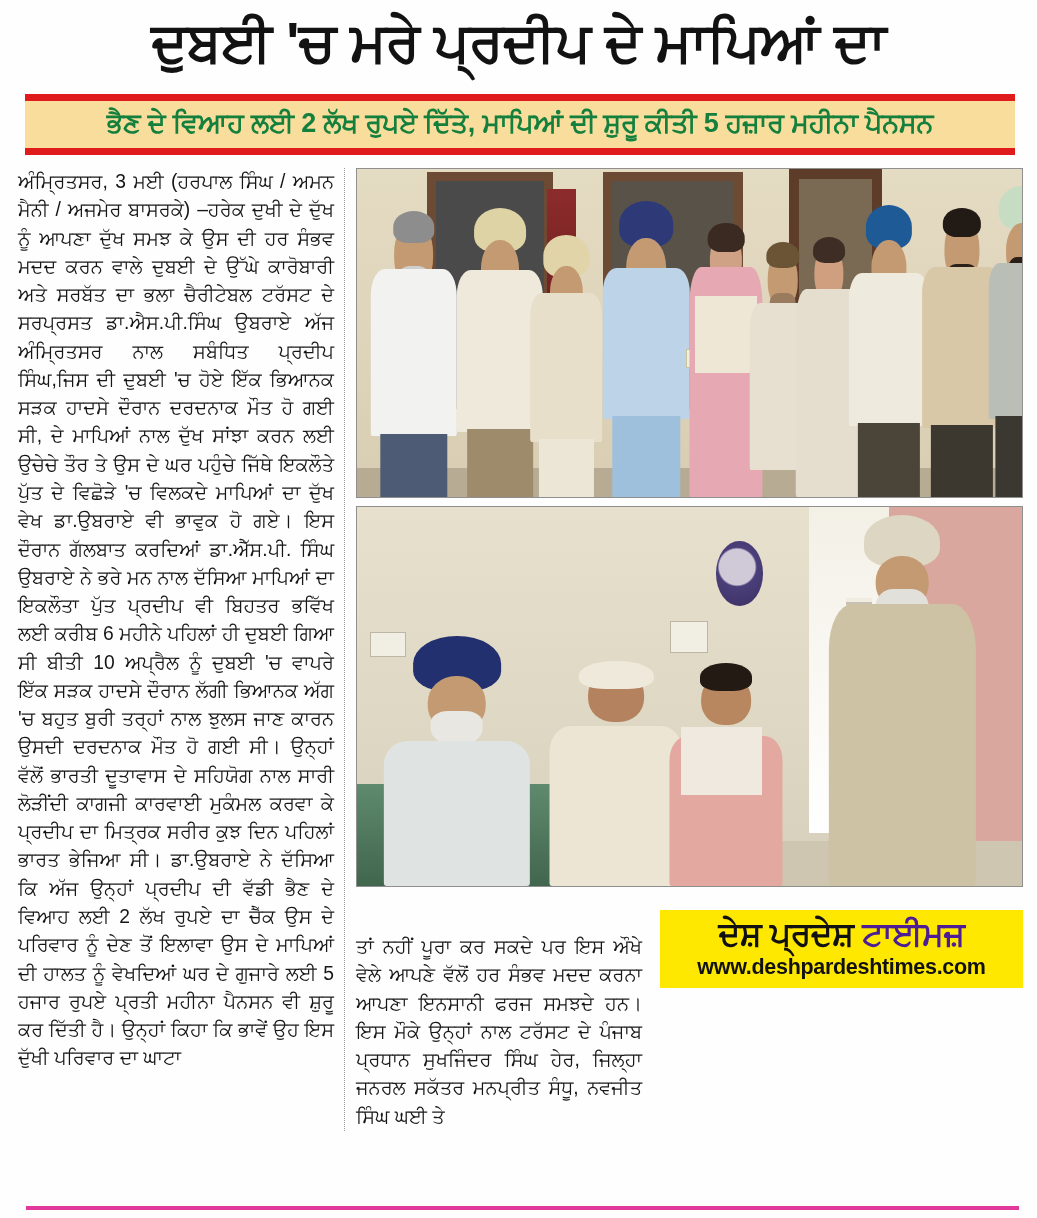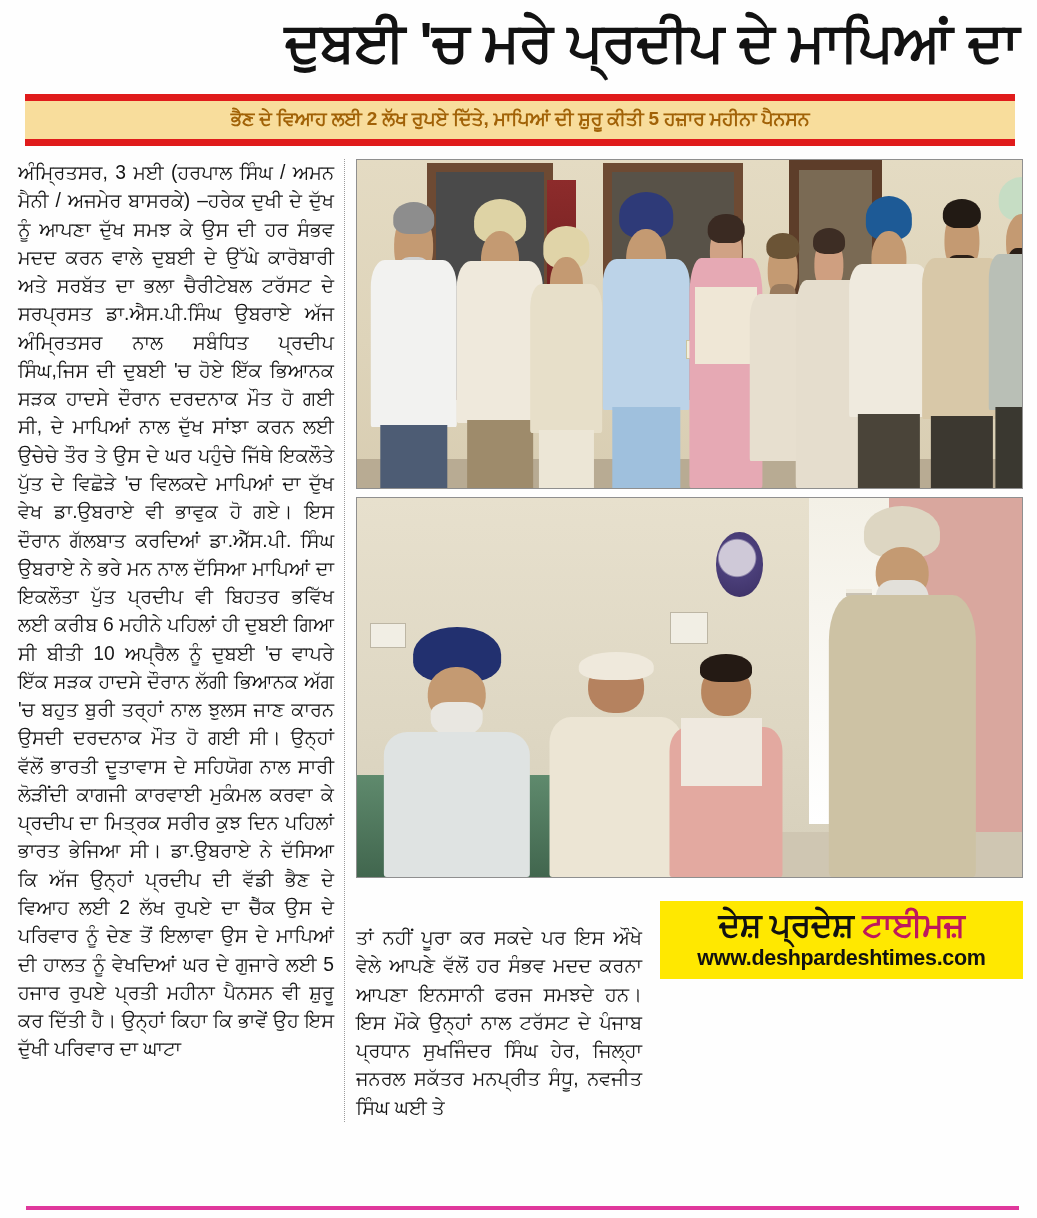--- a/index.html
+++ b/index.html
@@ -27,44 +27,43 @@
   .headline-block {
     padding: 14px 18px 2px 18px;
     text-align: center;
   }
   .headline-line {
     font-family: "Liberation Sans", "DejaVu Sans", sans-serif;
     font-weight: bold;
     color: #121212;
     letter-spacing: -0.5px;
     line-height: 1.02;
-    text-align: right;
   }
   .headline-line.l1 { font-size: 55px; margin-bottom: 6px; }
   .headline-line.l2 { font-size: 55px; }
 
   
   .subband-wrap {
     margin: 16px 22px 0 25px;
   }
   .subband-rule {
     height: 7px;
     background: #e01b1b;
     width: 100%;
   }
   .subband-rule.bottom { background: #e01b1b; }
   .subband {
     background: #f8dd9c;
     text-align: center;
     padding: 7px 6px 9px 6px;
   }
   .subband-text {
-    font-size: 19px;
+    font-size: 27px;
     font-weight: bold;
-    color: #a16207;
+    color: #15803d;
     letter-spacing: -0.2px;
     white-space: nowrap;
   }
 
   
   .content {
     display: flex;
     margin-top: 13px;
     padding: 0 14px 0 18px;
     box-sizing: border-box;
@@ -231,21 +230,21 @@
     box-sizing: border-box;
   }
   .logo-title {
     font-size: 33px;
     font-weight: bold;
     line-height: 1.05;
     white-space: nowrap;
     letter-spacing: -0.5px;
   }
   .logo-black { color: #111111; }
-  .logo-red { color: #be185d; }
+  .logo-red { color: #4c1d95; }
   .logo-url {
     font-size: 21.5px;
     font-weight: bold;
     color: #111111;
     margin-top: 3px;
     letter-spacing: -0.3px;
     white-space: nowrap;
   }
 
   

